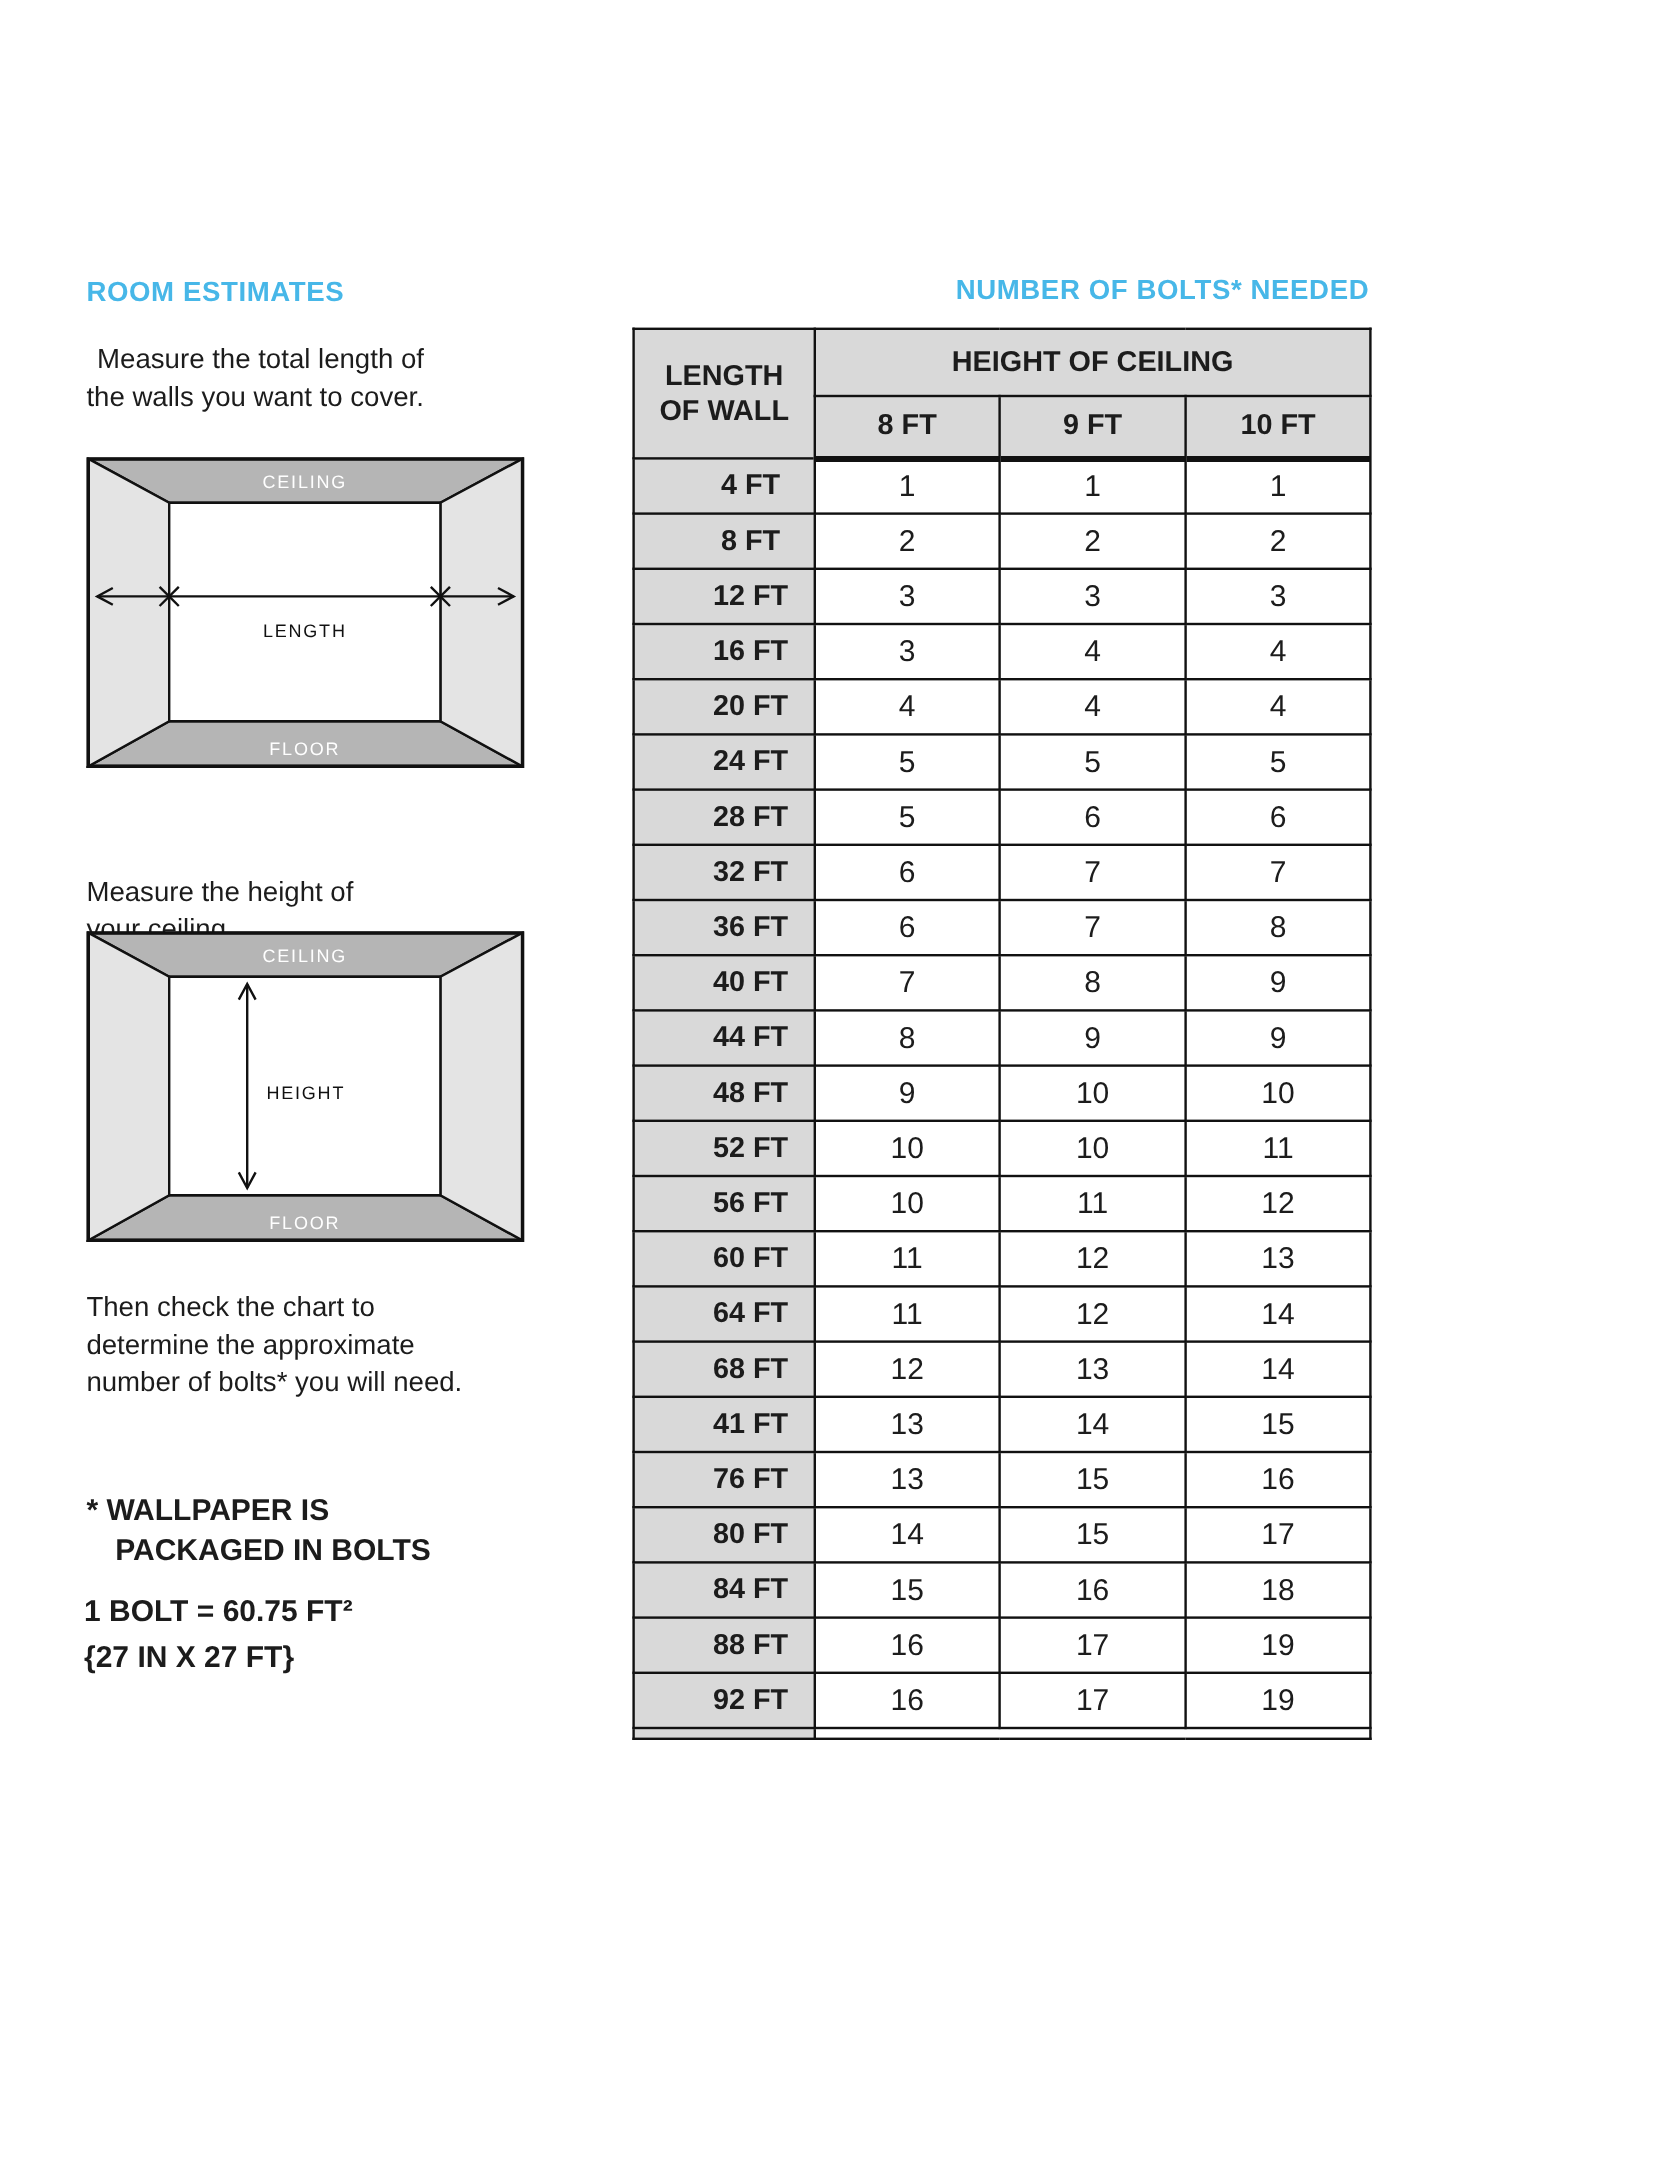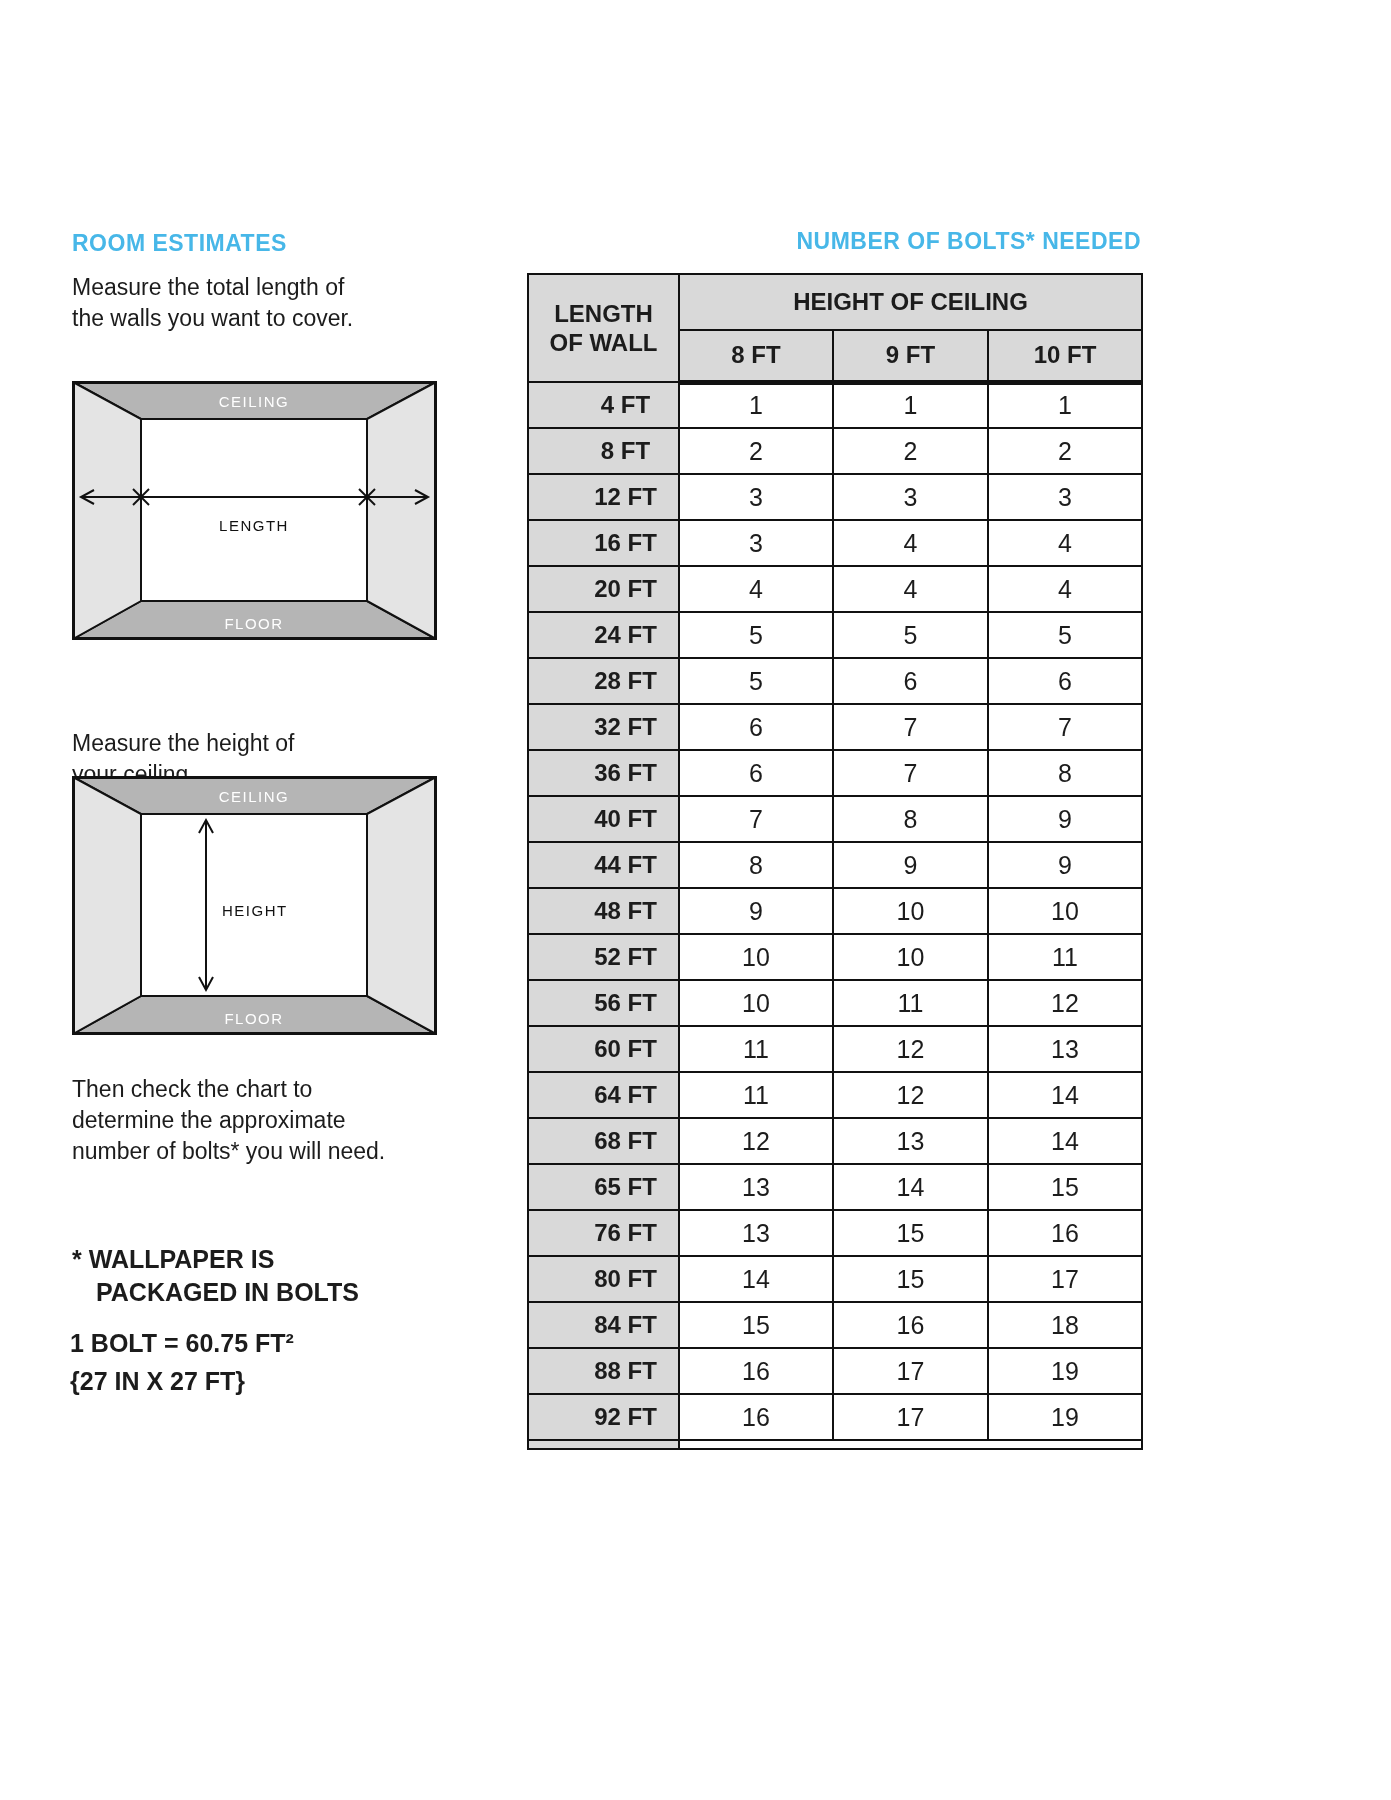--- a/index.html
+++ b/index.html
@@ -38,21 +38,21 @@
   }
   .left-heading{position:absolute; left:72px; top:230px;}
   .para{
     position:absolute;
     left:72px;
     font-size:23px;
     line-height:31px;
     white-space:pre-line;
     color:var(--ink);
   }
-  .step1{top:272px;}
+  .step1{top:284px;text-align:right;}
   .step2{top:680px;margin-top:48px;}
   .step3{top:1074px;}
   .diagram{position:absolute; left:72px;}
   .diagram1{top:381px;}
   .diagram2{top:776px;}
   .note-bold{
     position:absolute;
     left:72px; top:1243px;
     font-size:25px;
     font-weight:bold;
@@ -325,21 +325,21 @@
             <td class="val-cell">12</td>
             <td class="val-cell">14</td>
           </tr>
           <tr>
             <td class="len-cell">68 FT</td>
             <td class="val-cell">12</td>
             <td class="val-cell">13</td>
             <td class="val-cell">14</td>
           </tr>
           <tr>
-            <td class="len-cell">65 FT</td>
+            <td class="len-cell">41 FT</td>
             <td class="val-cell">13</td>
             <td class="val-cell">14</td>
             <td class="val-cell">15</td>
           </tr>
           <tr>
             <td class="len-cell">76 FT</td>
             <td class="val-cell">13</td>
             <td class="val-cell">15</td>
             <td class="val-cell">16</td>
           </tr>

